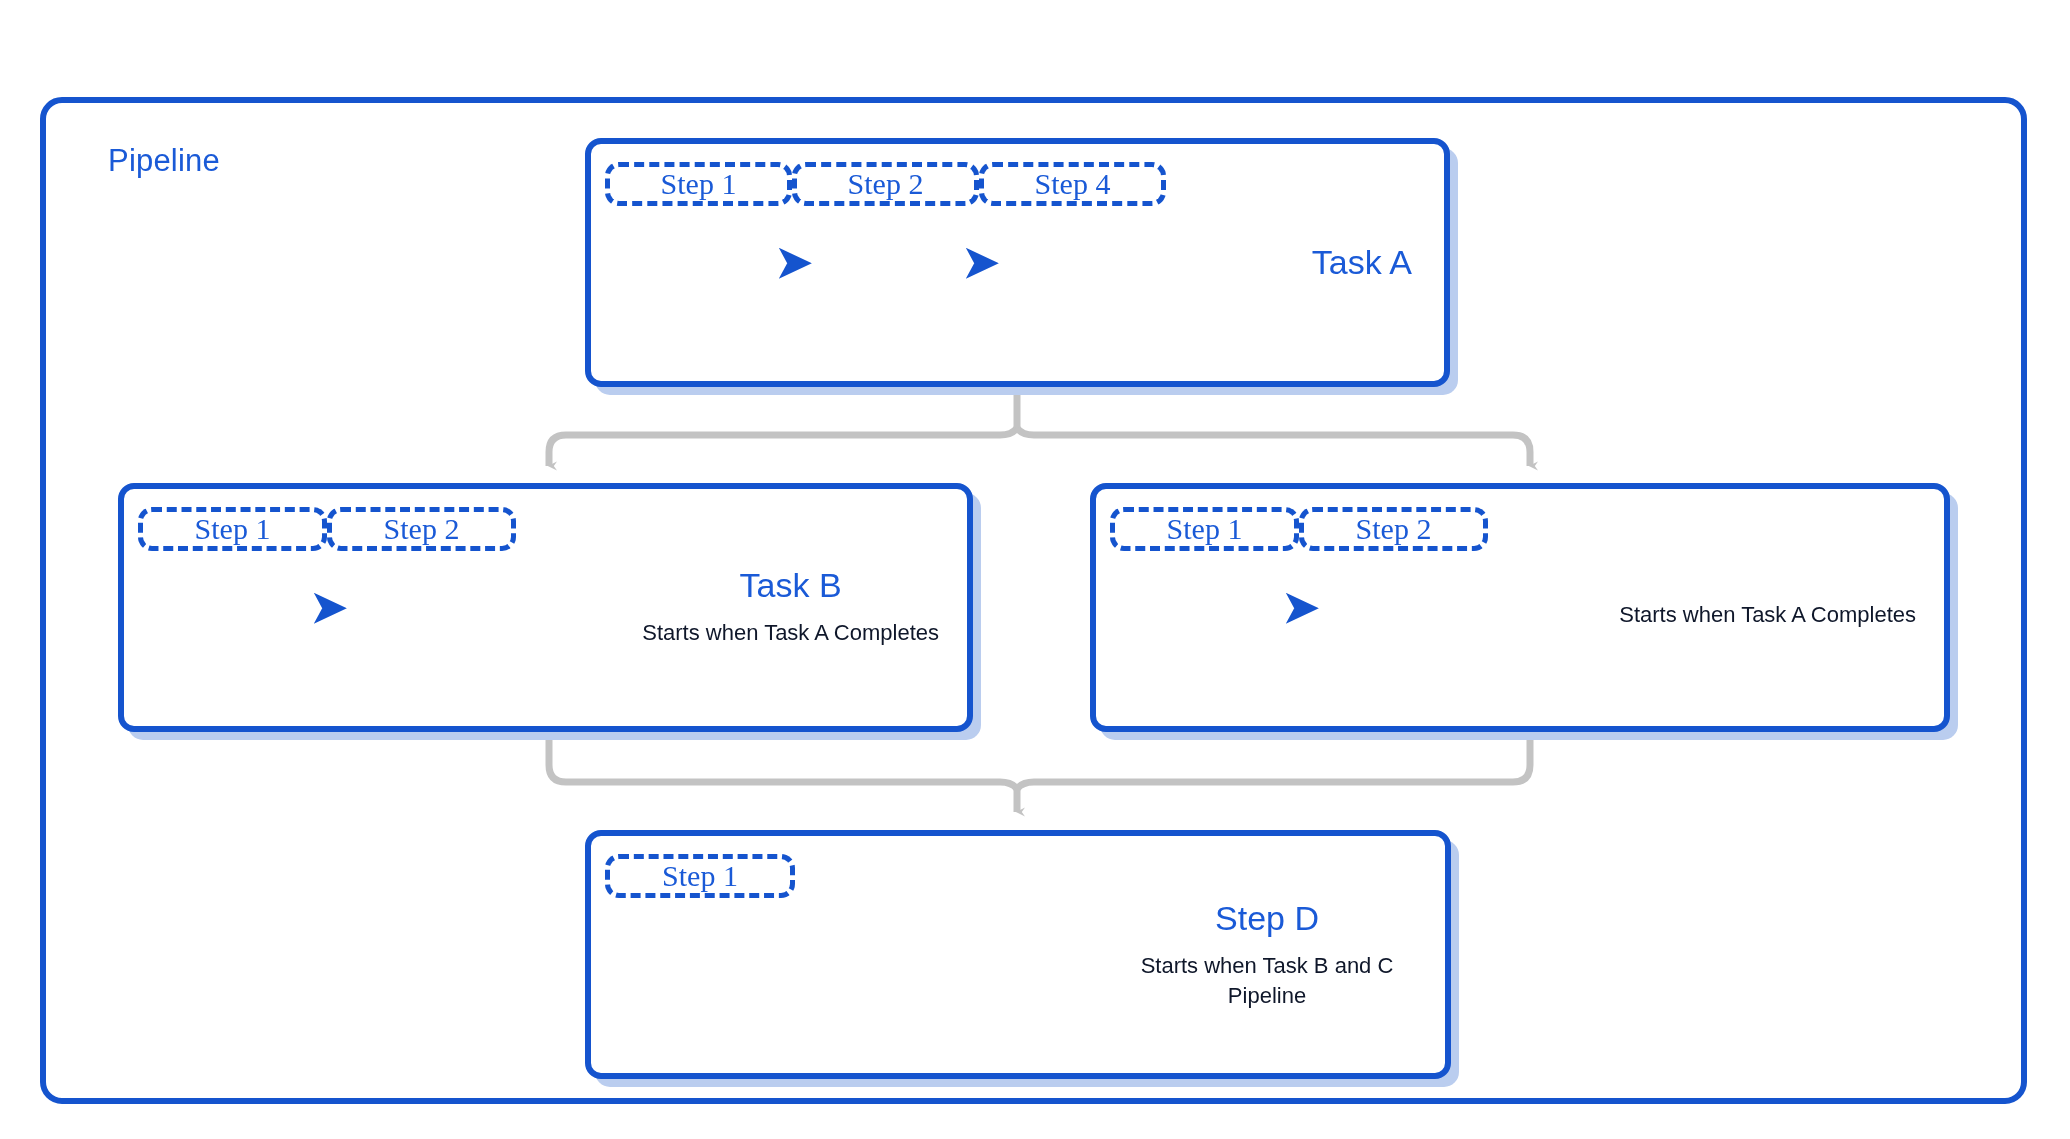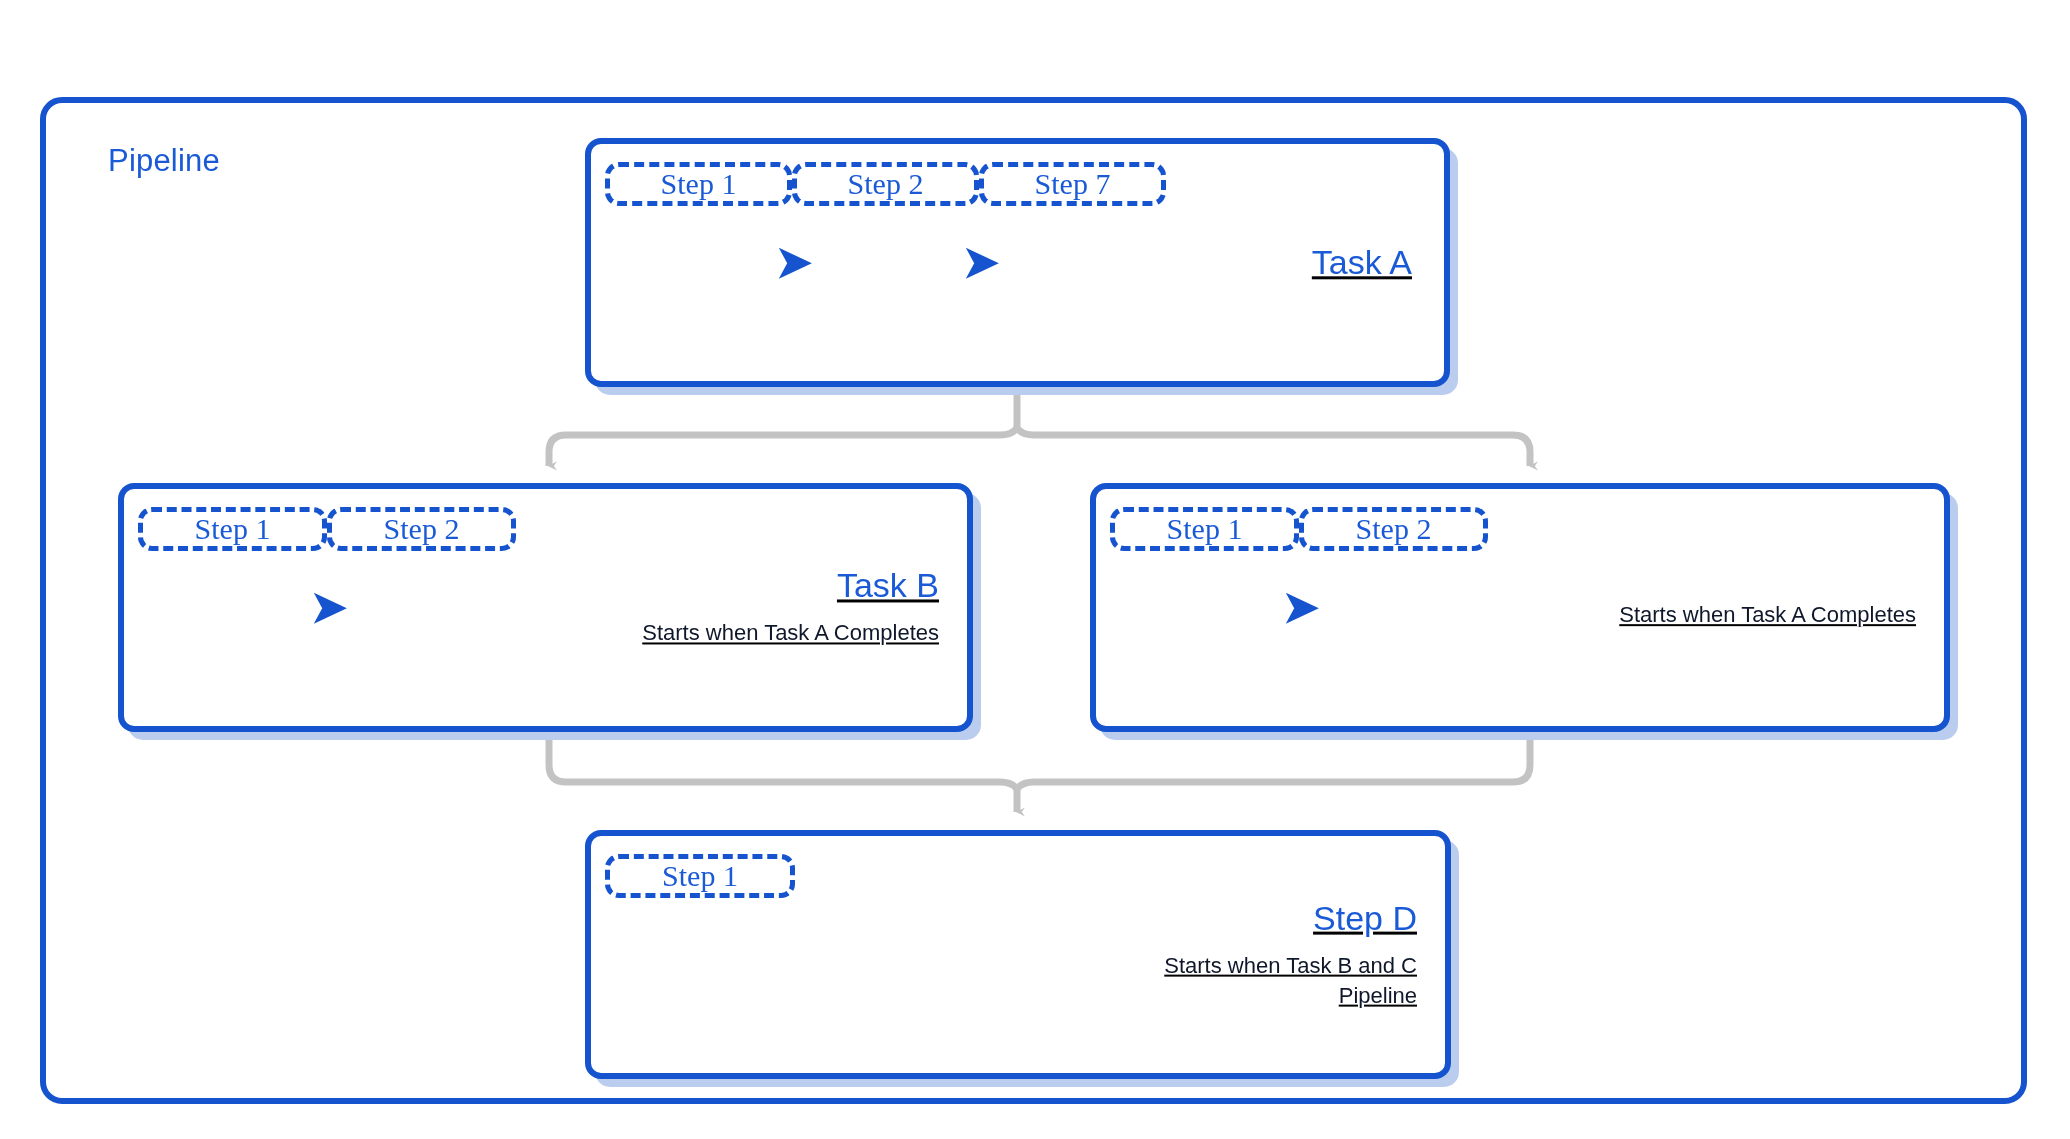--- a/index.html
+++ b/index.html
@@ -103,22 +103,21 @@
     z-index: 5;
     pointer-events: none;
   }
 
   
   .task-meta {
     position: absolute;
     right: 28px;
     top: 50%;
     transform: translateY(-50%);
-    text-align: right;
-    text-decoration: underline;
+    text-align: center;
   }
   .task-title {
     font-size: 34px;
     color: #1A5AD7;
     line-height: 1.1;
     white-space: nowrap;
   }
   .task-desc {
     margin-top: 14px;
     font-size: 22px;
@@ -200,21 +199,21 @@
   <div class="task" id="task-a">
     <div class="task-inner">
       <div class="steps">
         <div class="step">
           <span>Step 1</span>
         </div>
         <div class="step">
           <span>Step 2</span>
         </div>
         <div class="step">
-          <span>Step 7</span>
+          <span>Step 4</span>
         </div>
         <div class="step-arrow" style="left:189px;">➤</div>
         <div class="step-arrow" style="left:376px;">➤</div>
       </div>
       <div class="task-meta">
         <div class="task-title">Task A</div>
       </div>
     </div>
   </div>
 

